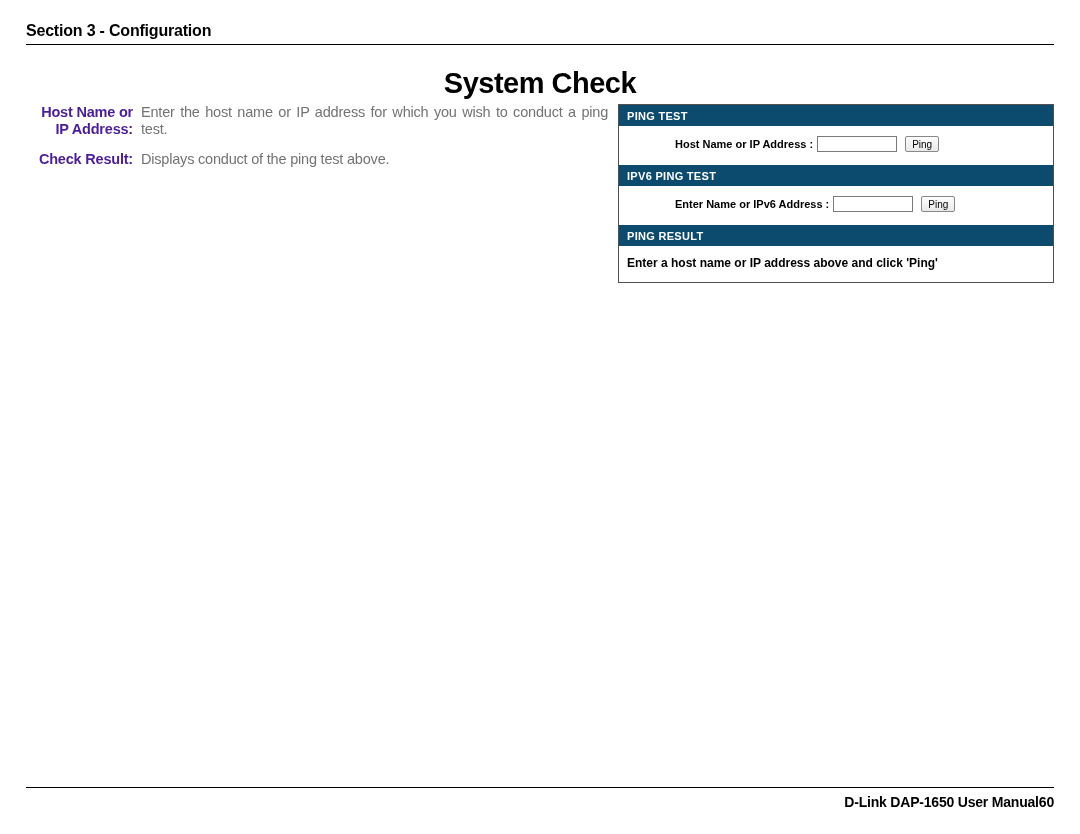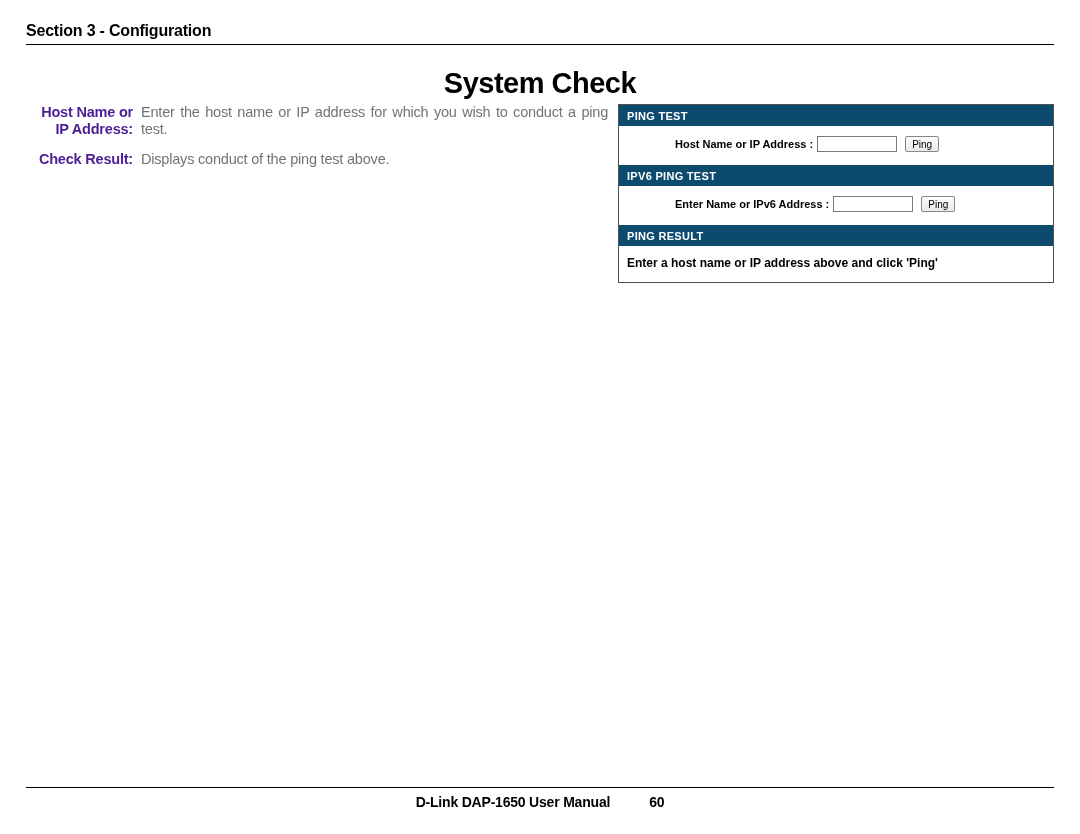--- a/index.html
+++ b/index.html
@@ -122,25 +122,24 @@
     margin-left: 4px;
   }
   .footer {
     position: absolute;
     bottom: 24px;
     left: 26px;
     right: 26px;
     border-top: 1.5px solid #000;
     padding-top: 6px;
     display: flex;
-    justify-content: center;
+    justify-content: flex-end;
     font-size: 14px;
     font-weight: bold;
     letter-spacing: -0.2px;
-    gap: 39px;
   }
 </style>
 </head>
 <body>
 
 <div class="page">
   <div class="header-section">
     <div class="header-text">Section 3 - Configuration</div>
   </div>
 

